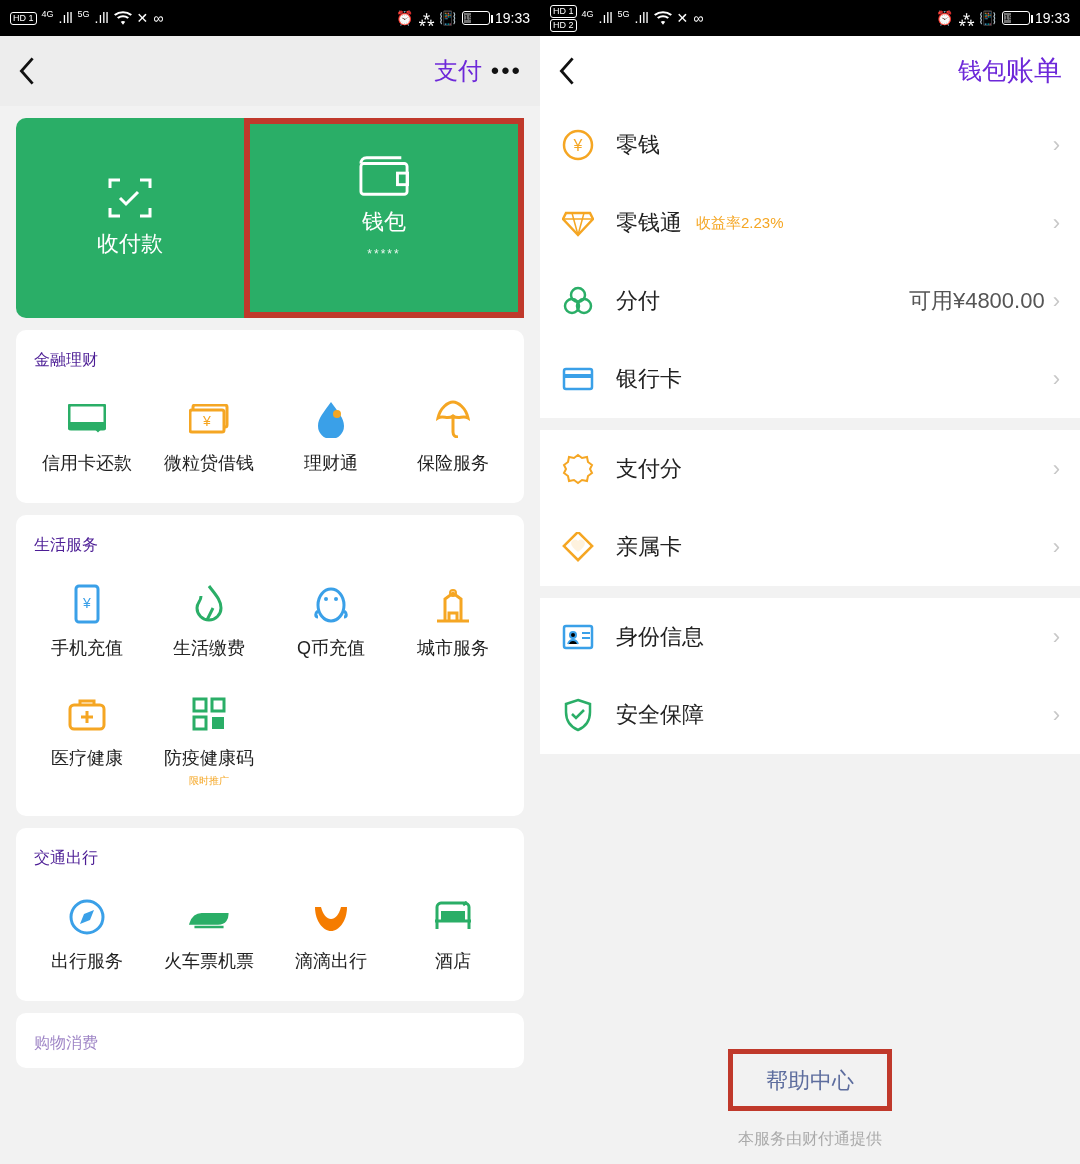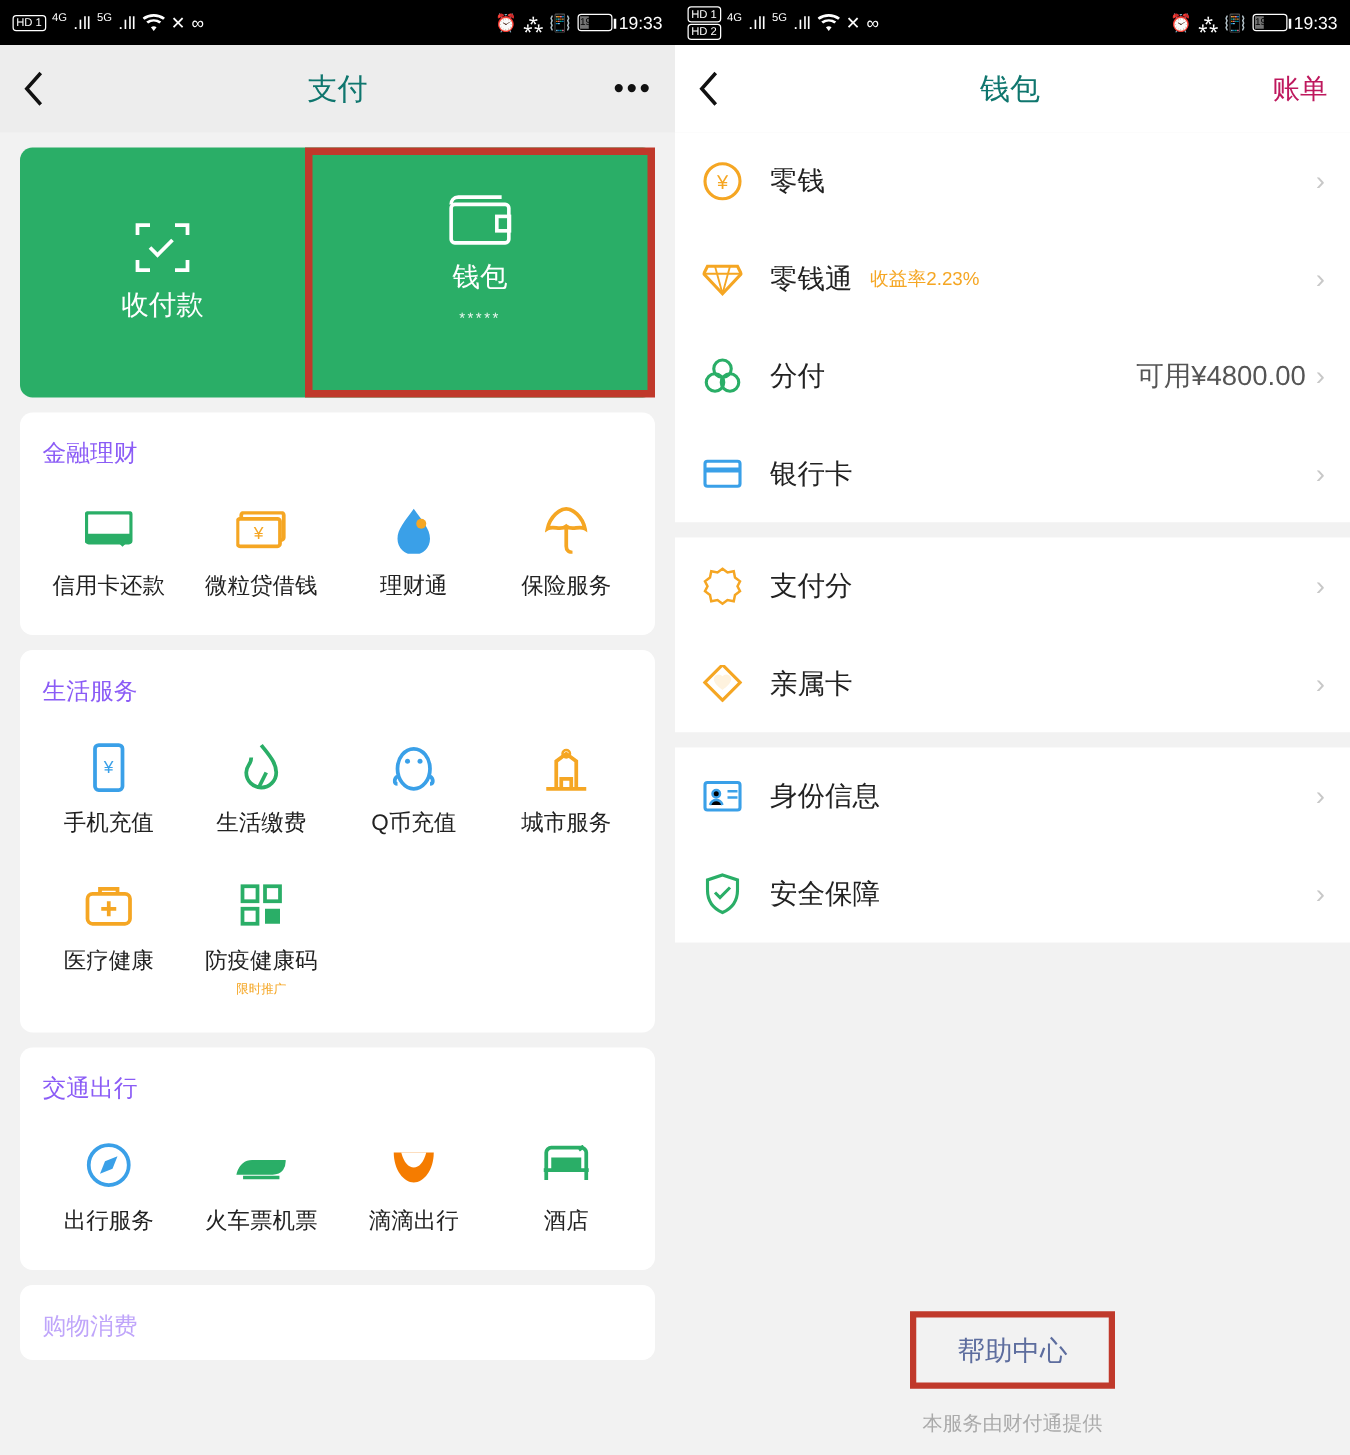--- a/index.html
+++ b/index.html
@@ -14,36 +14,36 @@
   .statusbar .left-icons, .statusbar .right-icons { display:flex; align-items:center; gap:5px; }
   .sb-box { border:1px solid #fff; border-radius:3px; font-size:9px; padding:0 2px; line-height:11px;}
   .sb-sup { font-size:9px; position:relative; top:-4px; }
   .batt { border:1px solid #fff; border-radius:3px; width:28px; height:14px; position:relative; display:inline-flex; align-items:center;}
   .batt::after{content:""; position:absolute; right:-4px; top:3px; width:2px; height:8px; background:#fff;}
   .batt .fill{background:#737373; height:10px; width:7px; margin-left:1px; font-size:8px; color:#000; line-height:10px; text-align:center;}
 
   
   .navhdr { height:70px; background:#ededed; display:flex; align-items:center; justify-content:space-between; padding:0 18px; }
   .pane.right .navhdr { background:#fff; border-bottom:0; }
-  .navhdr .title { font-size:24px; color:#0f766e; font-weight:500; flex:1; text-align:center; }
+  .navhdr .title { font-size:24px; color:#6d28d9; font-weight:500; flex:1; text-align:right; }
   .navhdr .back { font-size:28px; color:#111; width:40px;}
   .navhdr .more { font-size:24px; color:#111; letter-spacing:2px; width:40px; text-align:right;}
-  .navhdr .right-link { font-size:22px; color:#be185d; }
+  .navhdr .right-link { font-size:28px; color:#6d28d9; }
 
   
   .greencard { margin:12px 16px; background:#2aae67; border-radius:10px; height:200px; display:flex; }
   .gc-half { flex:1; display:flex; flex-direction:column; align-items:center; justify-content:center; color:#fff; gap:10px;}
   .gc-label { font-size:22px; }
   .gc-sub { font-size:12px; opacity:.9; letter-spacing:2px; }
   .gc-icon { width:50px; height:42px; display:flex; align-items:center; justify-content:center; }
   .highlight-box { border:6px solid #c0392b; padding:20px 20px 40px; }
 
   
   .section { background:#fff; margin:12px 16px; border-radius:10px; padding:16px 10px 8px; }
-  .sec-title { color:#8b5cf6; font-size:19px; padding:4px 8px 14px; }
+  .sec-title { color:#4c1d95; font-size:16px; padding:4px 8px 14px; }
   .grid4 { display:flex; flex-wrap:wrap; }
   .cell { width:25%; display:flex; flex-direction:column; align-items:center; padding:14px 0 20px; gap:12px; }
   .cell .lbl { font-size:18px; color:#222; }
   .cell .sub { font-size:10px; color:#f5a623; margin-top:-8px;}
   .ficon { width:40px; height:40px; display:flex; align-items:center; justify-content:center; }
 
   
   .rlist { background:#fff; }
   .ritem { display:flex; align-items:center; padding:0 20px; height:78px; border-bottom:0; }
   .ritem .ricon { width:36px; height:36px; margin-right:20px; display:flex; align-items:center; justify-content:center;}

